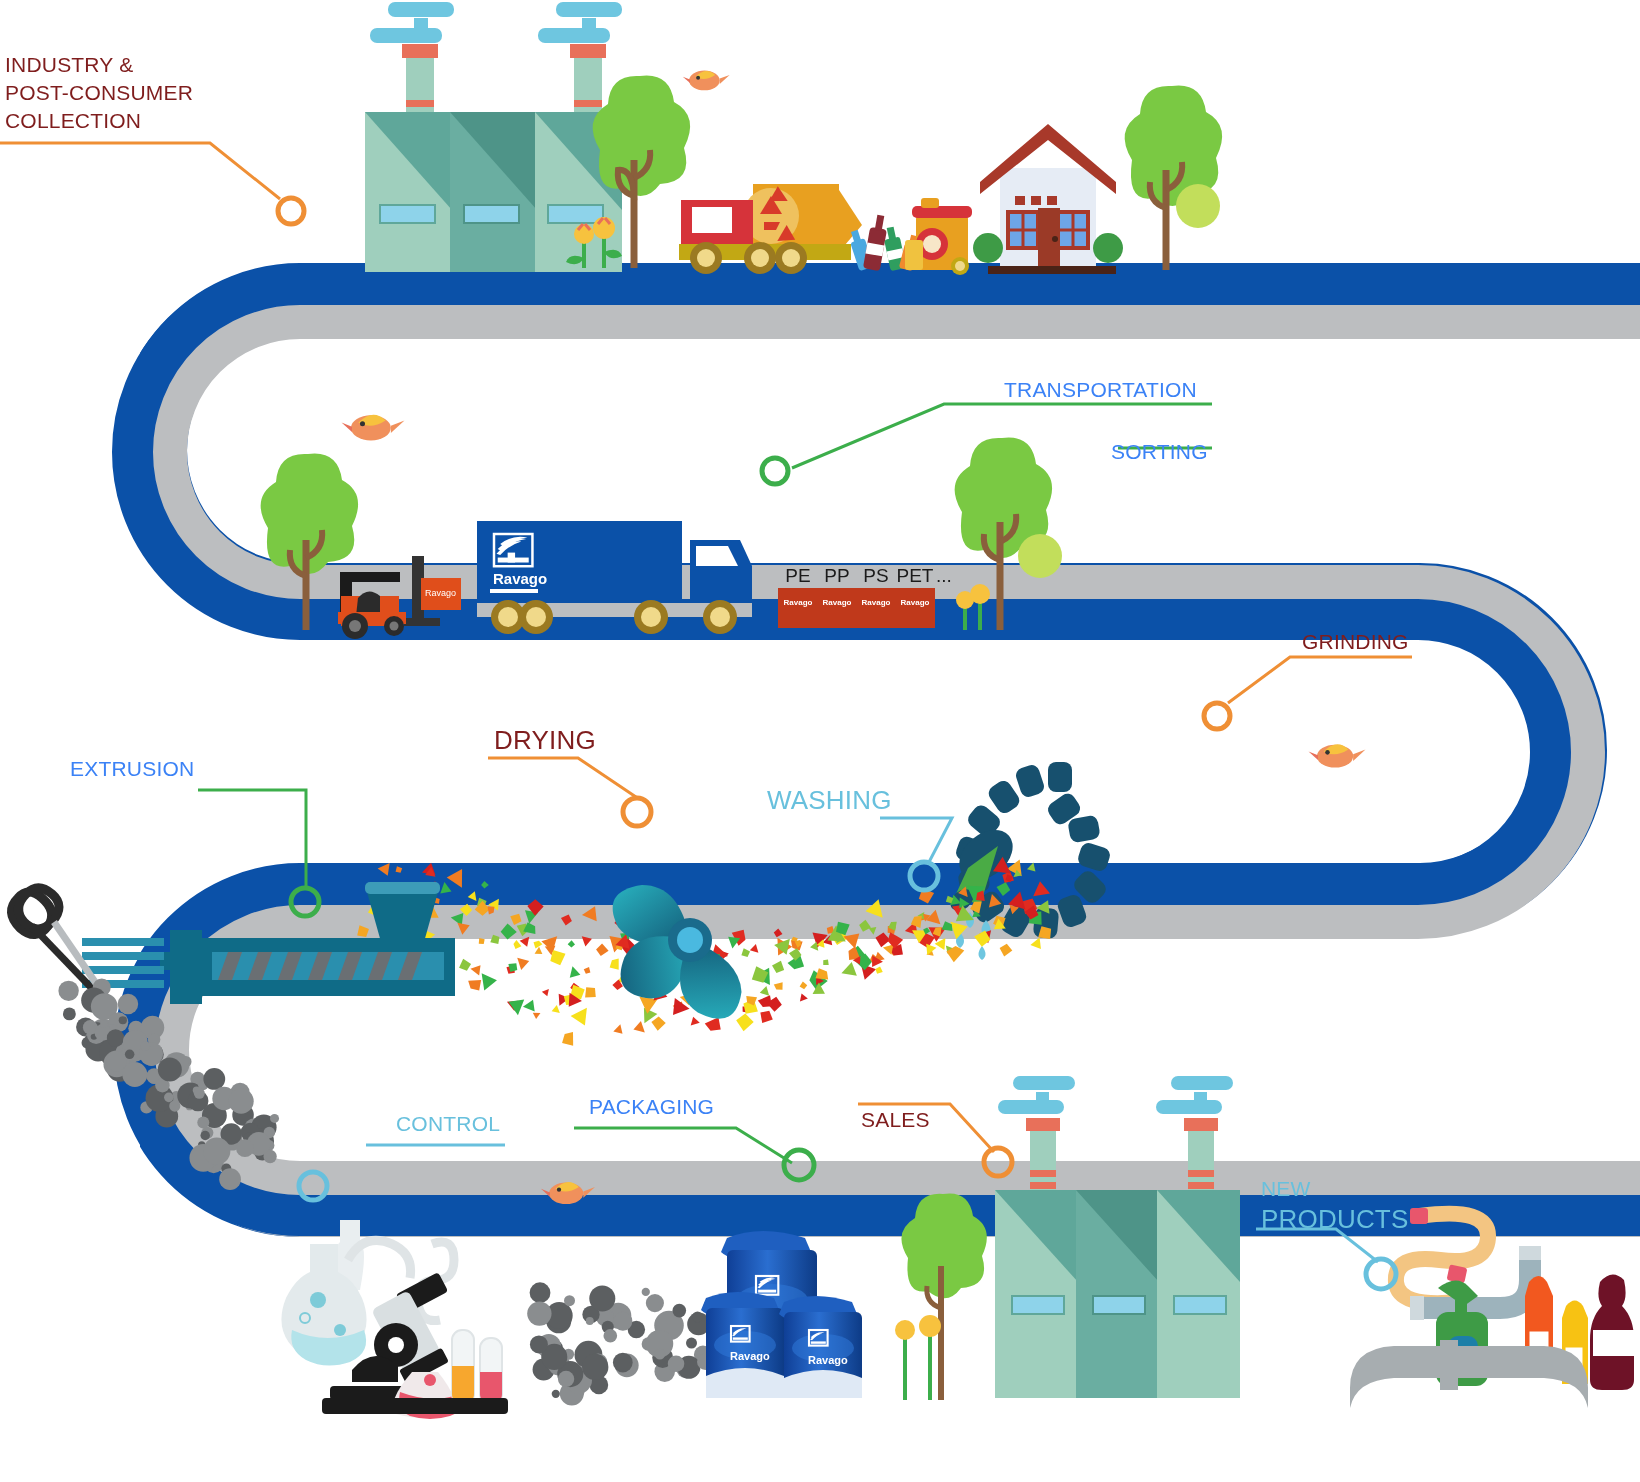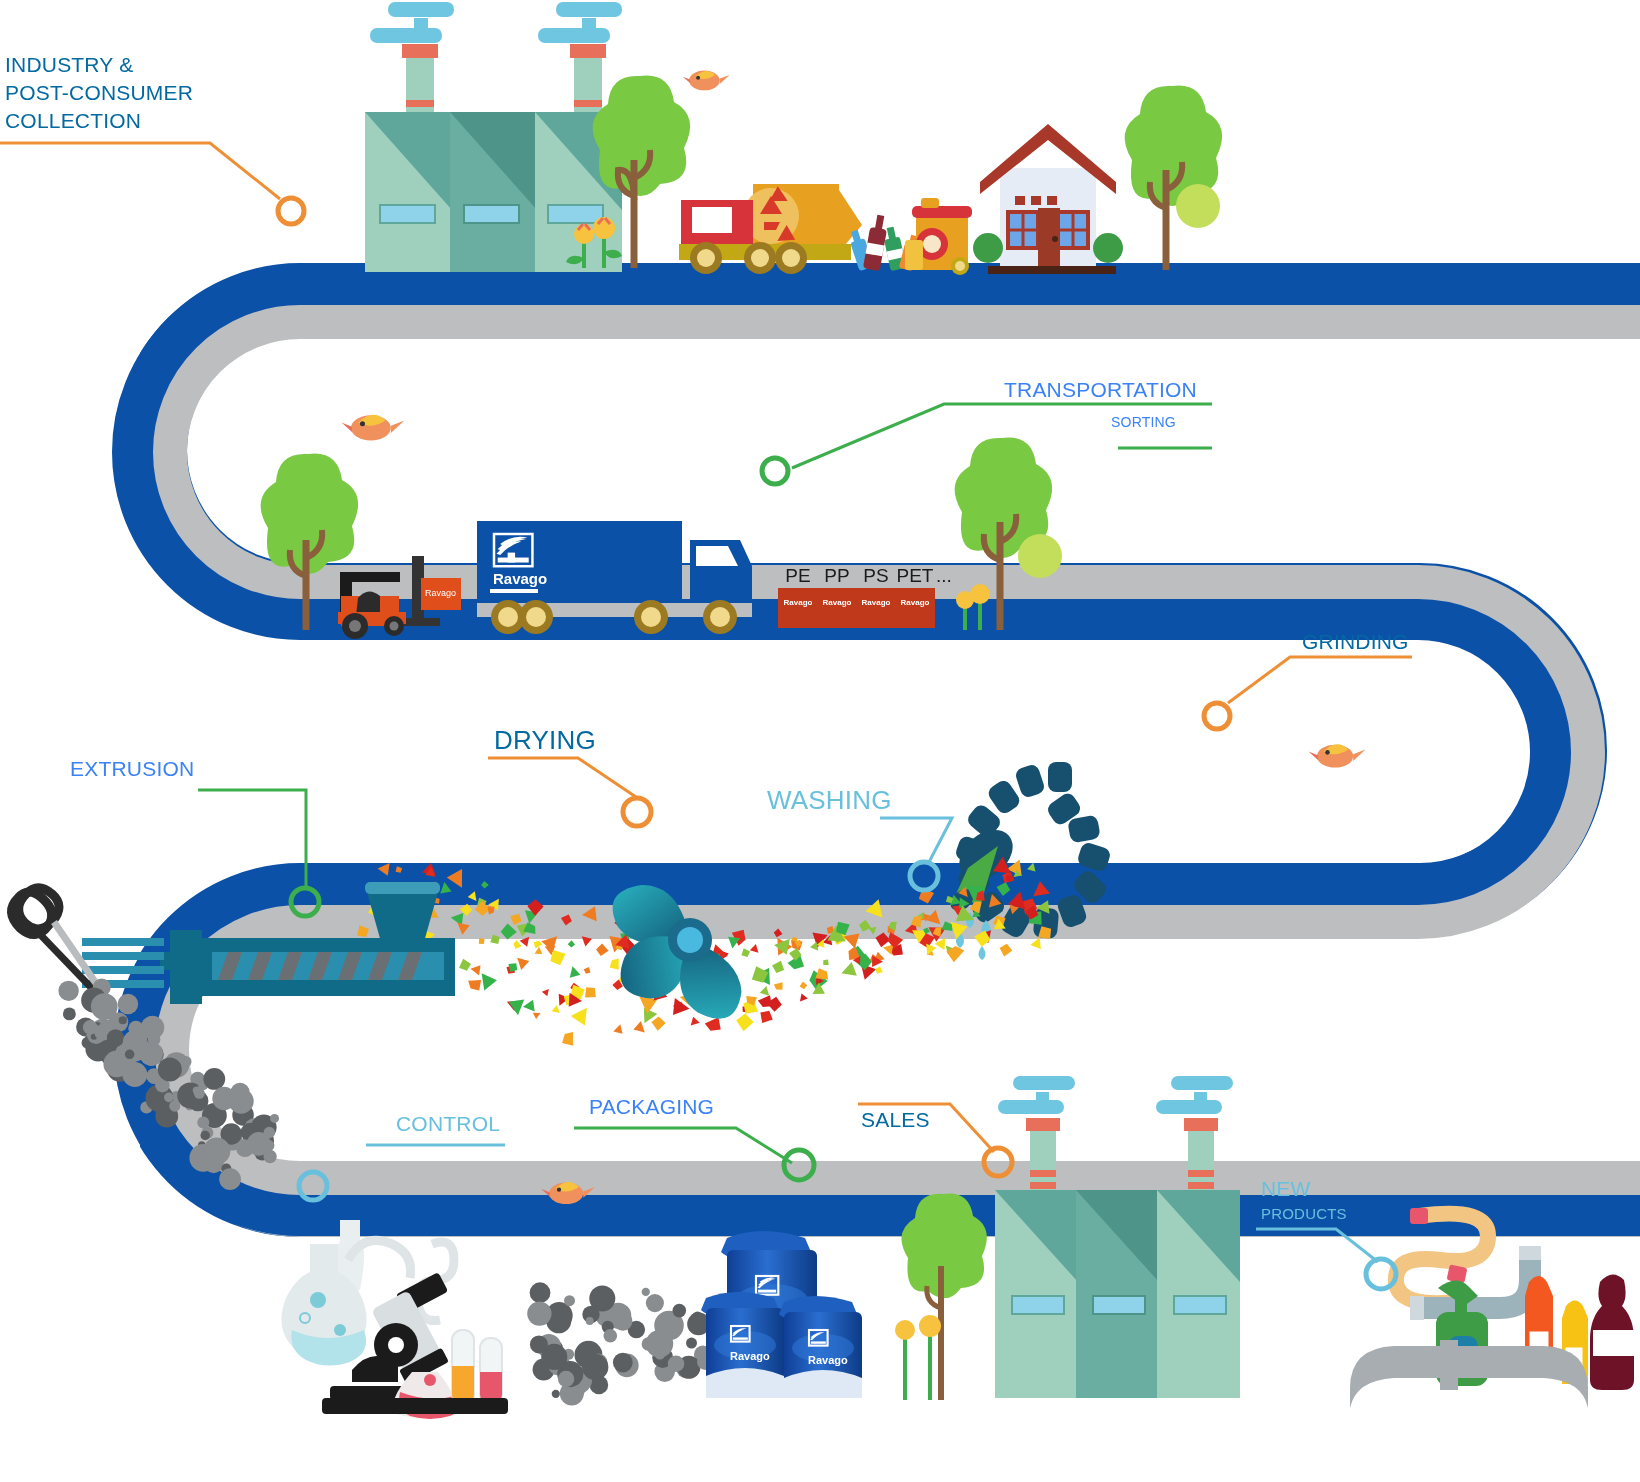--- a/index.html
+++ b/index.html
@@ -1,21 +1,21 @@
 <!DOCTYPE html>
 <html><head>
 <meta charset="utf-8">
 <style>
   html,body{margin:0;padding:0;background:#ffffff;}
   body{width:1640px;height:1482px;position:relative;overflow:hidden;
        font-family:"Liberation Sans",sans-serif;}
   #stage{position:absolute;left:0;top:0;width:1640px;height:1482px;}
   svg#scene{position:absolute;left:0;top:0;width:1640px;height:1482px;}
   .lbl{position:absolute;white-space:pre;line-height:1.15;letter-spacing:.2px;}
-  .lbl-orange{color:#0369a1;}
+  .lbl-orange{color:#7f1d1d;}
   .lbl-green{color:#3b82f6;}
   .lbl-blue{color:#68c0dd;}
 </style>
 </head>
 <body>
 
 <div id="stage">
 
 <svg id="scene" viewBox="0 0 1640 1482">
   <defs>
@@ -992,28 +992,28 @@
   </g>
 
   </g>
 </svg>
 
 <div class="lbl lbl-orange" style="left:5px;top:53px;font-size:21px;">INDUSTRY &amp;</div>
 <div class="lbl lbl-orange" style="left:5px;top:81px;font-size:21px;">POST-CONSUMER</div>
 <div class="lbl lbl-orange" style="left:5px;top:109px;font-size:21px;">COLLECTION</div>
 
 <div class="lbl lbl-green" style="left:1004px;top:378px;font-size:21px;">TRANSPORTATION</div>
-<div class="lbl lbl-green" style="left:1111px;top:414px;font-size:14px;">SORTING</div>
+<div class="lbl lbl-green" style="left:1111px;top:440px;font-size:21px;">SORTING</div>
 
 <div class="lbl lbl-orange" style="left:1302px;top:630px;font-size:21px;">GRINDING</div>
 
 <div class="lbl lbl-green" style="left:70px;top:757px;font-size:21px;">EXTRUSION</div>
 <div class="lbl lbl-orange" style="left:494px;top:726px;font-size:26px;">DRYING</div>
 <div class="lbl lbl-blue" style="left:767px;top:786px;font-size:26px;">WASHING</div>
 
 <div class="lbl lbl-blue" style="left:396px;top:1112px;font-size:21px;">CONTROL</div>
 <div class="lbl lbl-green" style="left:573px;top:1095px;font-size:21px;margin-left:16px;">PACKAGING</div>
 <div class="lbl lbl-orange" style="left:861px;top:1072px;font-size:21px;margin-top:36px;">SALES</div>
 
 <div class="lbl lbl-blue" style="left:1261px;top:1177px;font-size:21px;">NEW</div>
-<div class="lbl lbl-blue" style="left:1261px;top:1205px;font-size:15px;">PRODUCTS</div>
+<div class="lbl lbl-blue" style="left:1261px;top:1205px;font-size:26px;">PRODUCTS</div>
 
 </div>
 
 </body></html>

